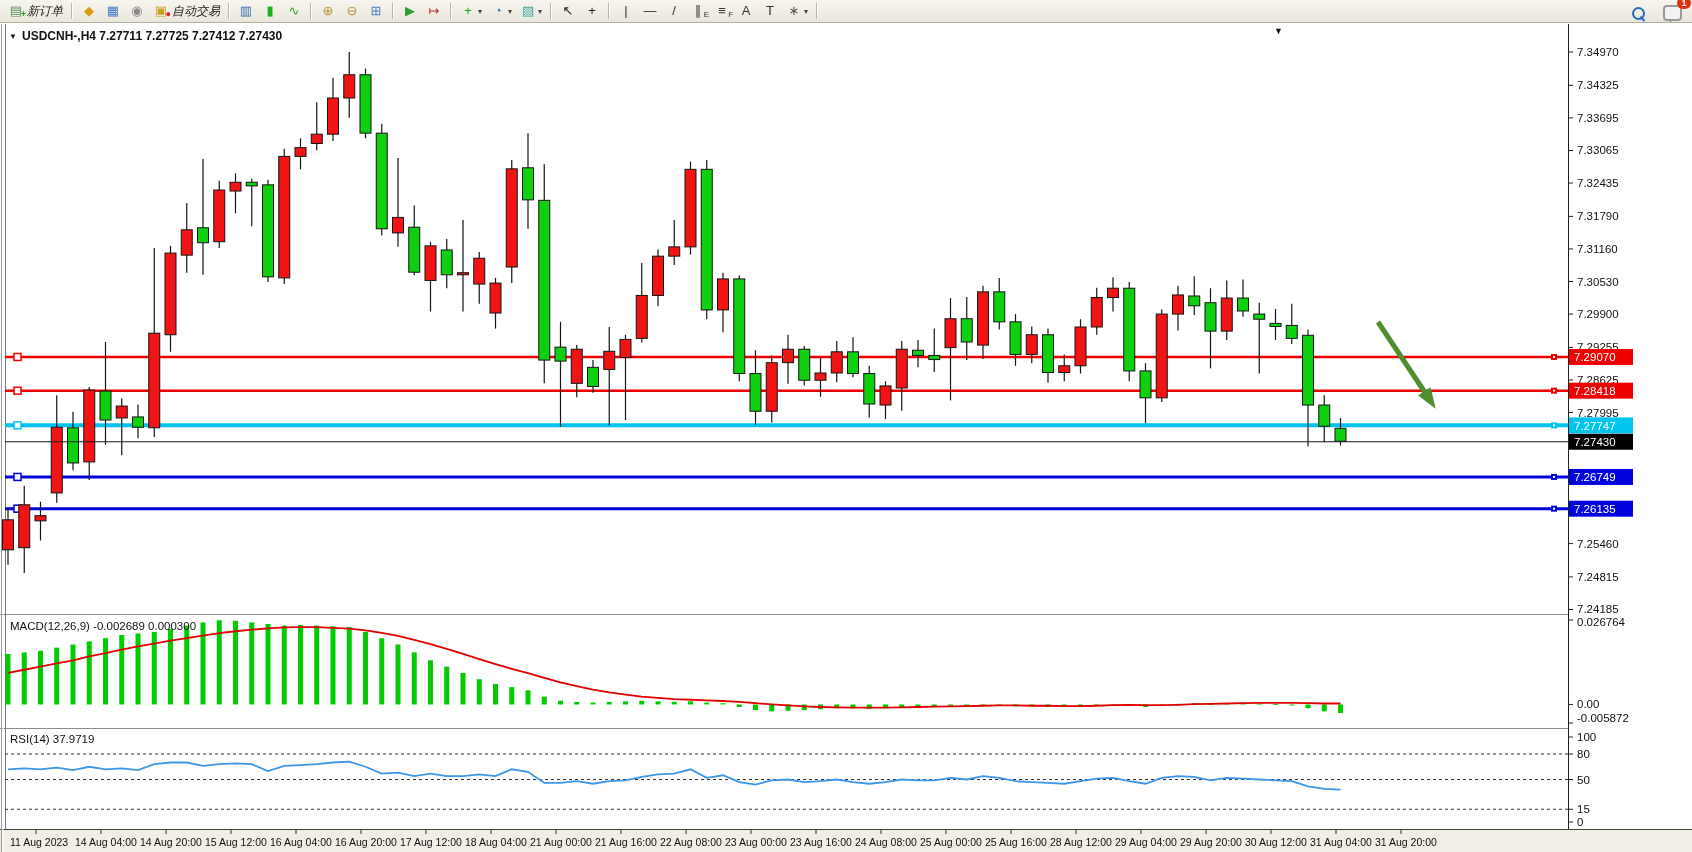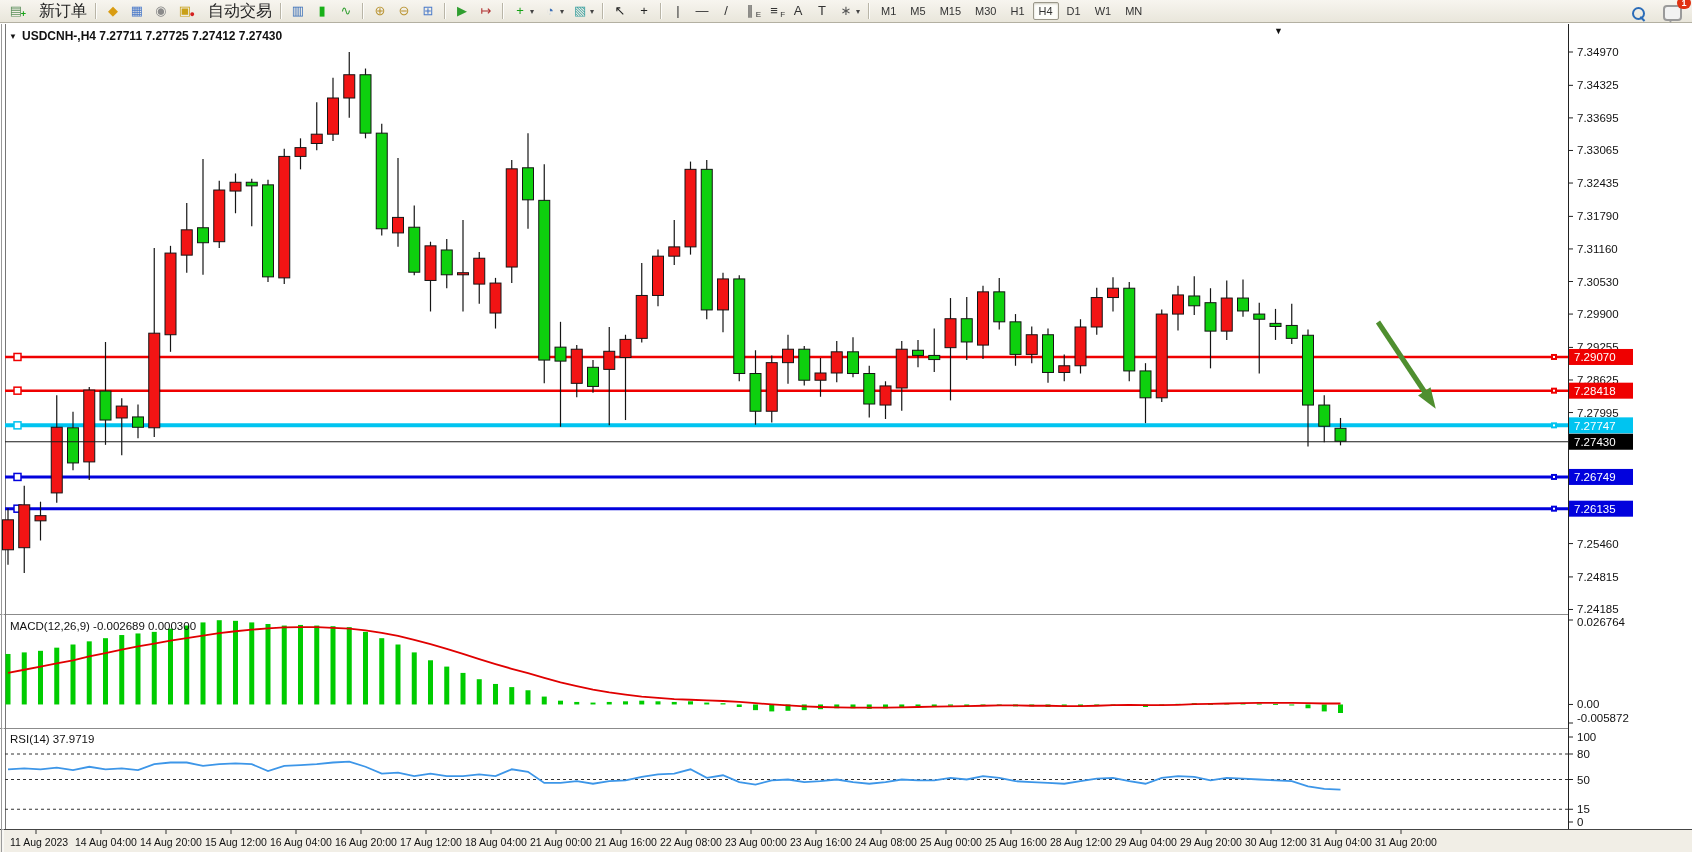--- a/index.html
+++ b/index.html
@@ -7,21 +7,21 @@
   
   #toolbar{position:absolute;left:0;top:0;width:1692px;height:23px;background:linear-gradient(#f7f5ef,#e9e6db);
            border-bottom:1px solid #b3b0a2;display:flex;align-items:center;padding-left:4px;box-sizing:border-box;}
   .tgroup{display:flex;align-items:center;height:22px;}
   .sep{width:1px;height:16px;background:#b9b5a7;border-right:1px solid #fdfdfb;margin:0 4px;}
   .tbtn{display:inline-flex;align-items:center;height:20px;padding:0 3px;border:1px solid transparent;border-radius:2px;
         cursor:default;position:relative;}
   .ticon{display:inline-flex;align-items:center;justify-content:center;width:16px;height:16px;font-size:13px;line-height:16px;position:relative;}
   .tbadge{position:absolute;right:-2px;bottom:-3px;font-size:9px;font-weight:bold;}
   .tsub{position:absolute;right:-3px;bottom:-4px;font-size:8px;color:#333;}
-  .tlabel{font-size:16px;color:#222;margin-left:15px;white-space:nowrap;}
+  .tlabel{font-size:12px;color:#222;margin-left:3px;white-space:nowrap;font-style:italic;}
   .caret{font-size:8px;color:#444;margin-left:2px;}
   .tf{font-size:11px;color:#333;padding:2px 5px;border:1px solid transparent;border-radius:2px;margin:0 1px;}
   .tf.active{background:#fdfdfa;border:1px solid #9a978a;box-shadow:inset 0 1px 2px #cfccc0;}
   #tb-right{position:absolute;right:6px;top:2px;display:flex;align-items:center;gap:10px;}
   .mag{position:relative;width:13px;height:13px;}
   .mag .lens{position:absolute;left:0;top:0;width:9px;height:9px;border:2px solid #2b6cb8;border-radius:50%;}
   .mag .tail{position:absolute;left:9px;top:9px;width:6px;height:2px;background:#2b6cb8;transform:rotate(45deg);transform-origin:0 0;}
   .bubble{position:relative;width:15px;height:12px;border:2px solid #9a9a9a;border-radius:4px;background:#f2f2f2;}
   .bubble .tail{position:absolute;left:2px;bottom:-4px;width:0;height:0;border-left:4px solid transparent;border-right:1px solid transparent;border-top:4px solid #9a9a9a;}
   .badge-red{position:absolute;right:-6px;top:-6px;min-width:12px;height:12px;border-radius:7px;background:#e03010;color:#fff;
@@ -136,31 +136,20 @@
         </div>
         <div class="tbtn">
           <span class="ticon" style="color: rgb(51, 51, 51);">T</span>
         </div>
         <div class="tbtn">
           <span class="ticon" style="color: rgb(85, 85, 85);">∗</span>
           <span class="caret">▾</span>
         </div>
       </div>
       <div class="sep"></div>
-      <div class="tgroup">
-        <div class="tf">M1</div>
-        <div class="tf">M5</div>
-        <div class="tf">M15</div>
-        <div class="tf">M30</div>
-        <div class="tf">H1</div>
-        <div class="tf active">H4</div>
-        <div class="tf">D1</div>
-        <div class="tf">W1</div>
-        <div class="tf">MN</div>
-      </div>
       <div id="tb-right">
         <div class="tbtn">
           <span class="mag">
             <span class="lens"></span>
             <span class="tail"></span>
           </span>
         </div>
         <div class="tbtn">
           <span class="bubble">
             <span class="tail"></span>

